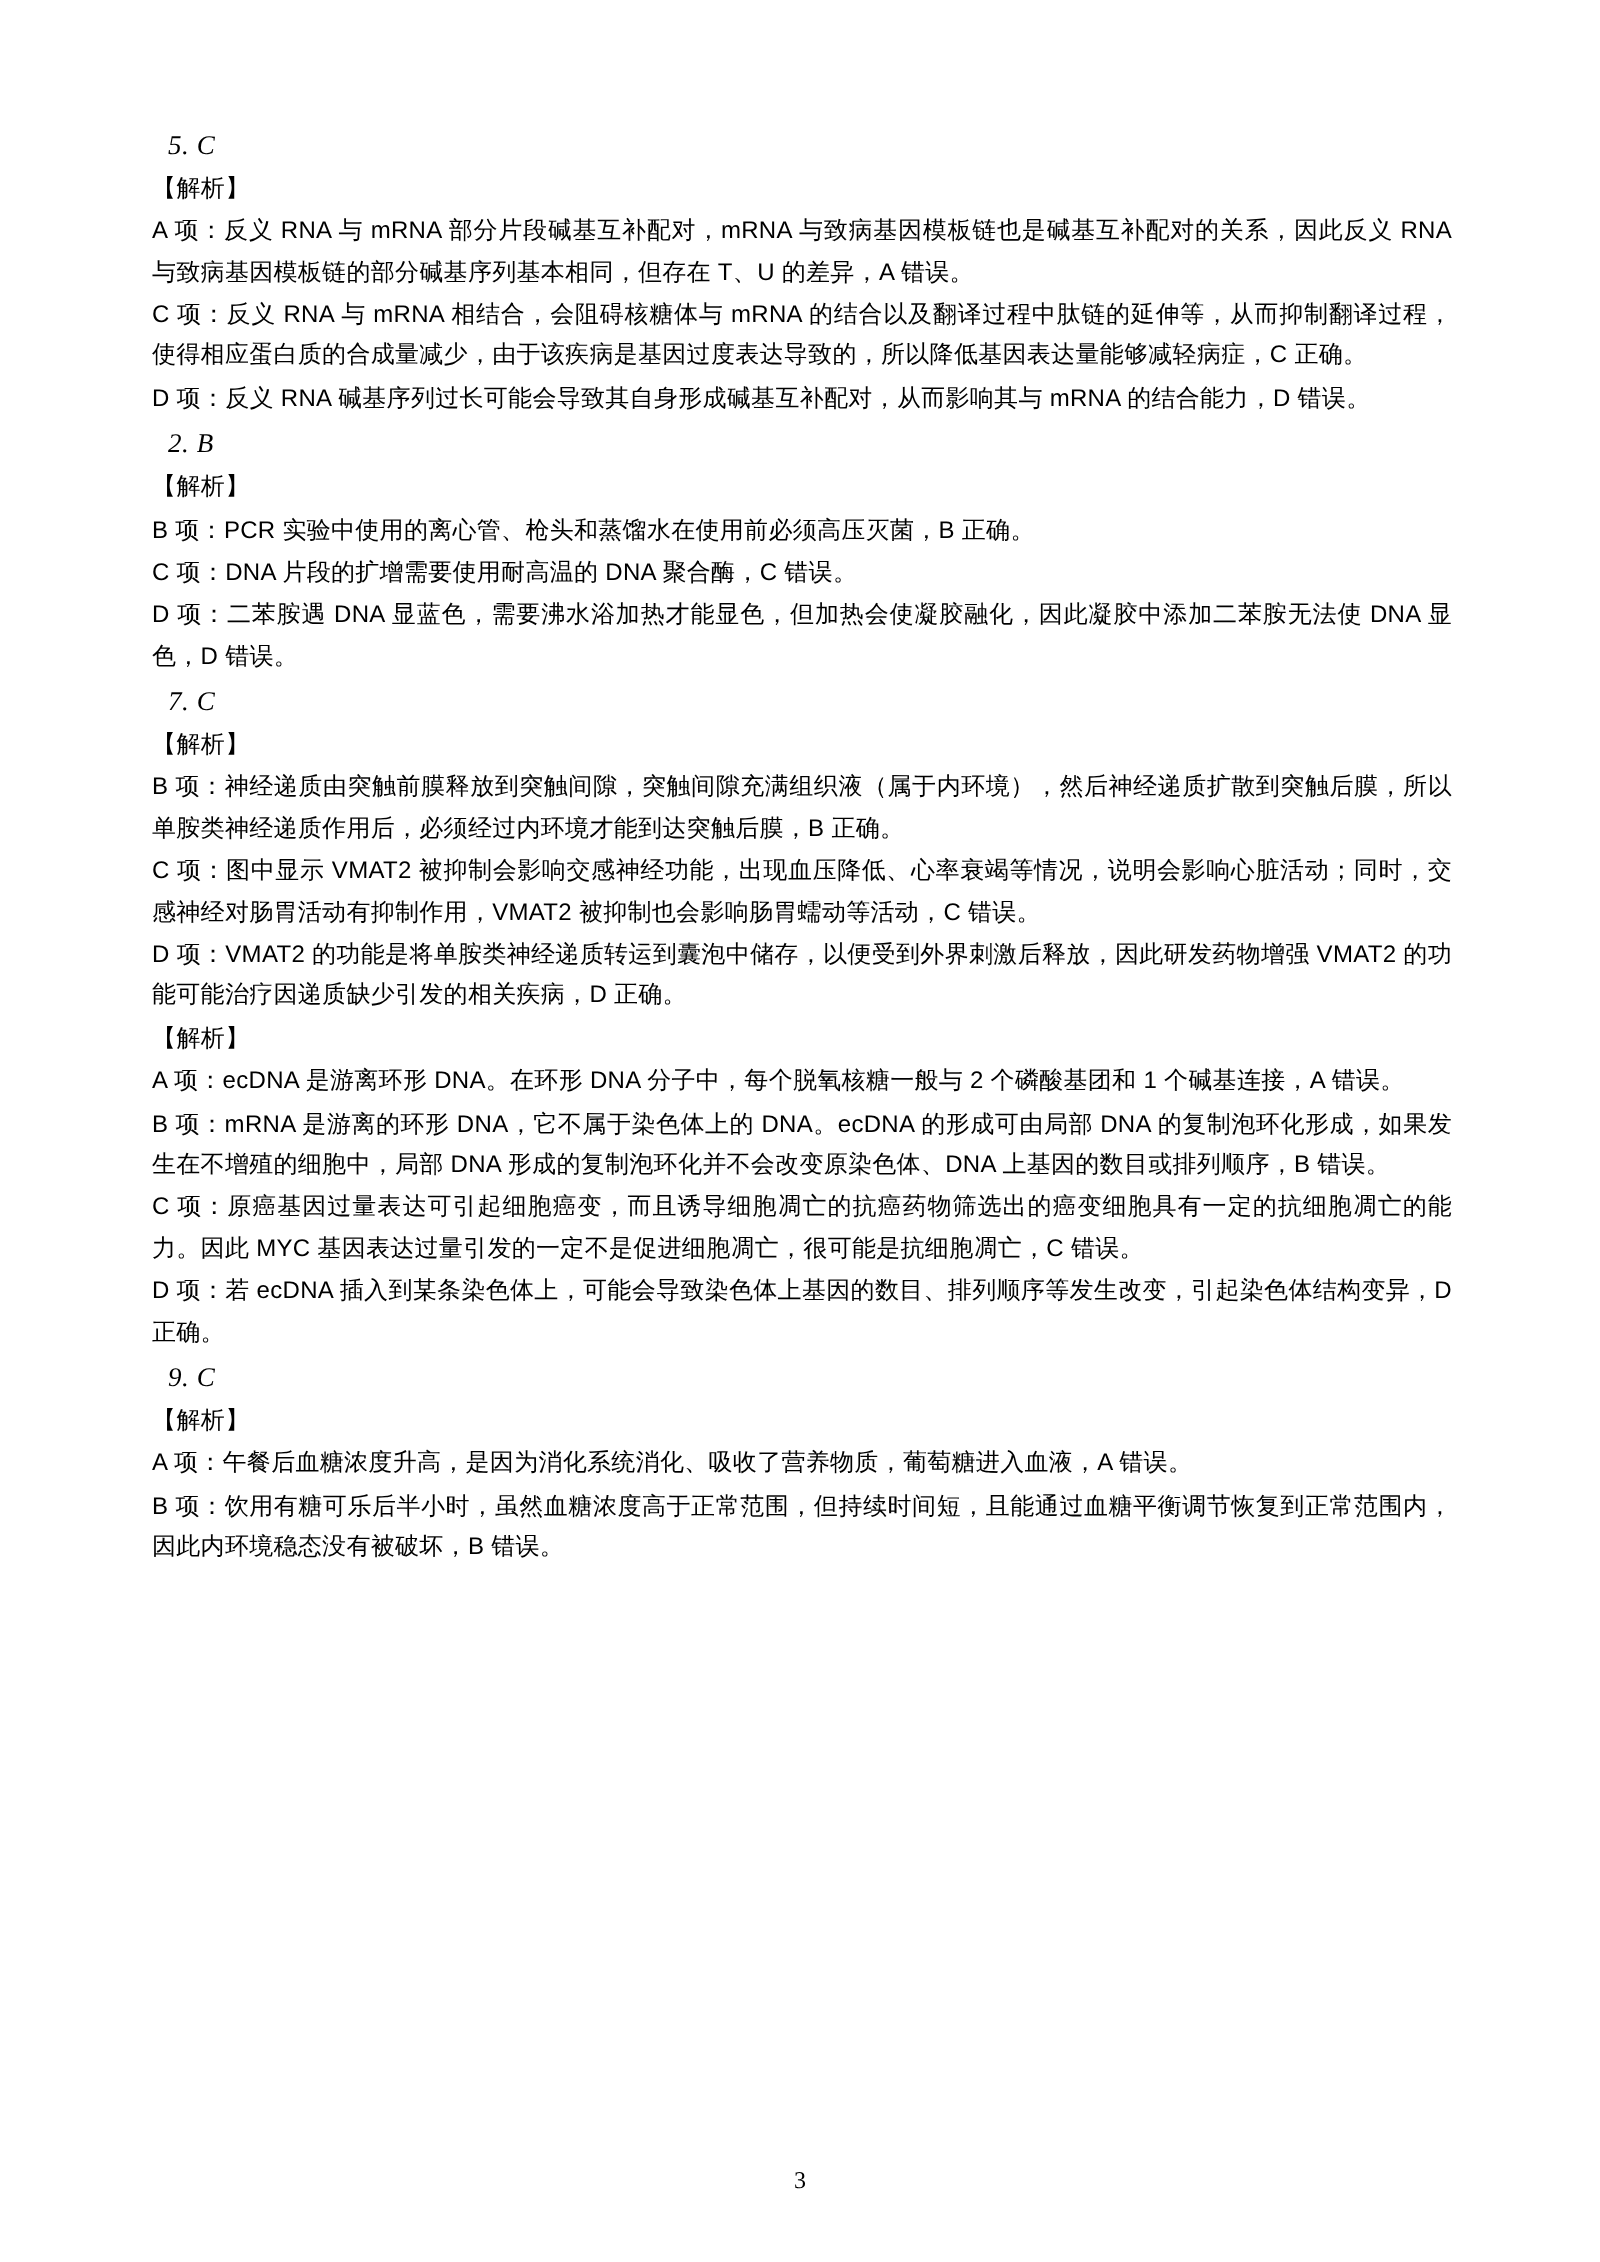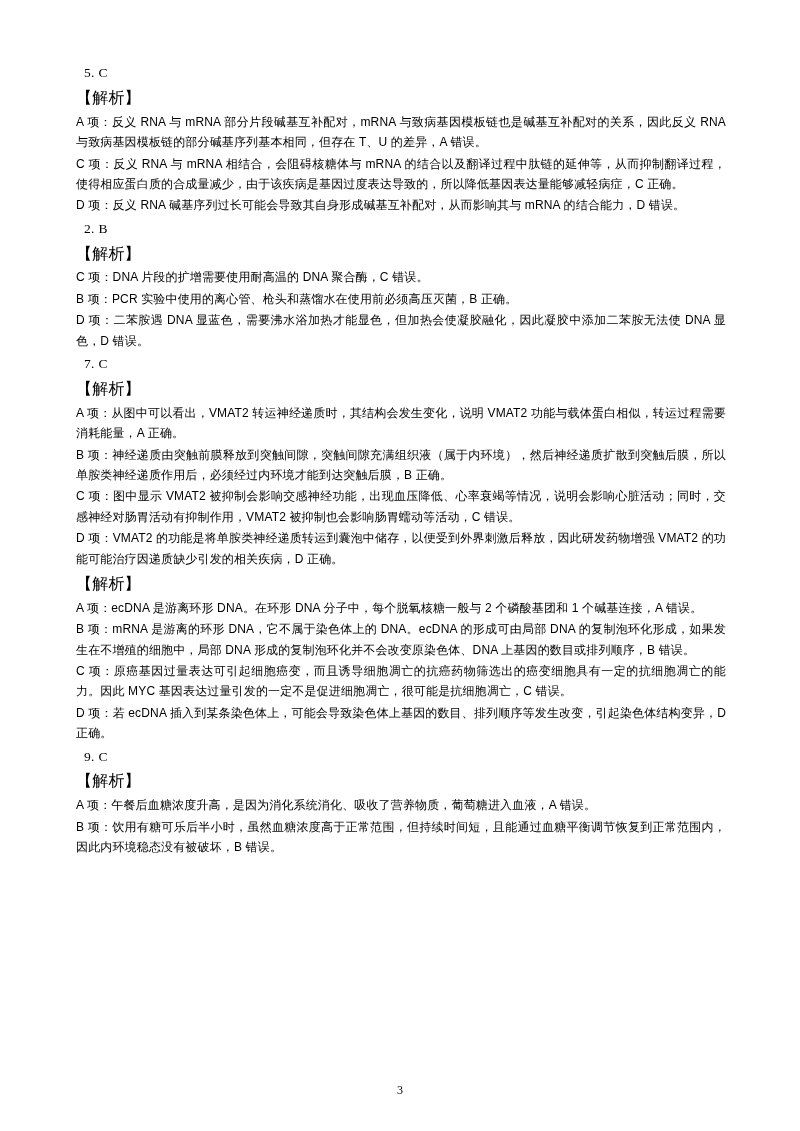--- a/index.html
+++ b/index.html
@@ -22,24 +22,25 @@
     left: 76px;
     top: 62px;
     width: 650px;
   }
   .qnum {
     font-family: "Liberation Serif", "DejaVu Serif", serif;
     font-size: 13.5px;
     line-height: 1.62;
     margin: 0 0 1px 8px;
     letter-spacing: 0.3px;
+    font-style: italic;
   }
   .jiexi {
     font-family: "Liberation Serif", "DejaVu Serif", serif;
-    font-size: 16px;
+    font-size: 12px;
     line-height: 1.62;
     margin: 0 0 1px 0;
     letter-spacing: 0.2px;
   }
   .para {
     font-family: Liberation Sans, sans-serif;
     font-size: 12px;
     line-height: 1.70;
     margin: 0 0 1px 0;
     text-align: justify;
@@ -70,29 +71,28 @@
       <p class="qnum">5. C</p>
       <p class="jiexi">【解析】</p>
       <p class="para">A 项：反义 RNA 与 mRNA 部分片段碱基互补配对，mRNA 与致病基因模板链也是碱基互补配对的关系，因此反义 RNA 与致病基因模板链的部分碱基序列基本相同，但存在 T、U 的差异，A 错误。</p>
       <p class="para">C 项：反义 RNA 与 mRNA 相结合，会阻碍核糖体与 mRNA 的结合以及翻译过程中肽链的延伸等，从而抑制翻译过程，使得相应蛋白质的合成量减少，由于该疾病是基因过度表达导致的，所以降低基因表达量能够减轻病症，C 正确。</p>
       <p class="para">D 项：反义 RNA 碱基序列过长可能会导致其自身形成碱基互补配对，从而影响其与 mRNA 的结合能力，D 错误。</p>
     </div>
 
     <div class="block">
       <p class="qnum">2. B</p>
       <p class="jiexi">【解析】</p>
+      <p class="para">B 项：PCR 实验中使用的离心管、枪头和蒸馏水在使用前必须高压灭菌，B 正确。</p>
       <p class="para">C 项：DNA 片段的扩增需要使用耐高温的 DNA 聚合酶，C 错误。</p>
-      <p class="para">B 项：PCR 实验中使用的离心管、枪头和蒸馏水在使用前必须高压灭菌，B 正确。</p>
       <p class="para">D 项：二苯胺遇 DNA 显蓝色，需要沸水浴加热才能显色，但加热会使凝胶融化，因此凝胶中添加二苯胺无法使 DNA 显色，D 错误。</p>
     </div>
 
     <div class="block">
       <p class="qnum">7. C</p>
       <p class="jiexi">【解析】</p>
-      <p class="para">A 项：从图中可以看出，VMAT2 转运神经递质时，其结构会发生变化，说明 VMAT2 功能与载体蛋白相似，转运过程需要消耗能量，A 正确。</p>
       <p class="para">B 项：神经递质由突触前膜释放到突触间隙，突触间隙充满组织液（属于内环境），然后神经递质扩散到突触后膜，所以单胺类神经递质作用后，必须经过内环境才能到达突触后膜，B 正确。</p>
       <p class="para">C 项：图中显示 VMAT2 被抑制会影响交感神经功能，出现血压降低、心率衰竭等情况，说明会影响心脏活动；同时，交感神经对肠胃活动有抑制作用，VMAT2 被抑制也会影响肠胃蠕动等活动，C 错误。</p>
       <p class="para">D 项：VMAT2 的功能是将单胺类神经递质转运到囊泡中储存，以便受到外界刺激后释放，因此研发药物增强 VMAT2 的功能可能治疗因递质缺少引发的相关疾病，D 正确。</p>
     </div>
 
     <div class="block">
       <p class="jiexi">【解析】</p>
       <p class="para">A 项：ecDNA 是游离环形 DNA。在环形 DNA 分子中，每个脱氧核糖一般与 2 个磷酸基团和 1 个碱基连接，A 错误。</p>
       <p class="para">B 项：mRNA 是游离的环形 DNA，它不属于染色体上的 DNA。ecDNA 的形成可由局部 DNA 的复制泡环化形成，如果发生在不增殖的细胞中，局部 DNA 形成的复制泡环化并不会改变原染色体、DNA 上基因的数目或排列顺序，B 错误。</p>
       <p class="para">C 项：原癌基因过量表达可引起细胞癌变，而且诱导细胞凋亡的抗癌药物筛选出的癌变细胞具有一定的抗细胞凋亡的能力。因此 MYC 基因表达过量引发的一定不是促进细胞凋亡，很可能是抗细胞凋亡，C 错误。</p>

